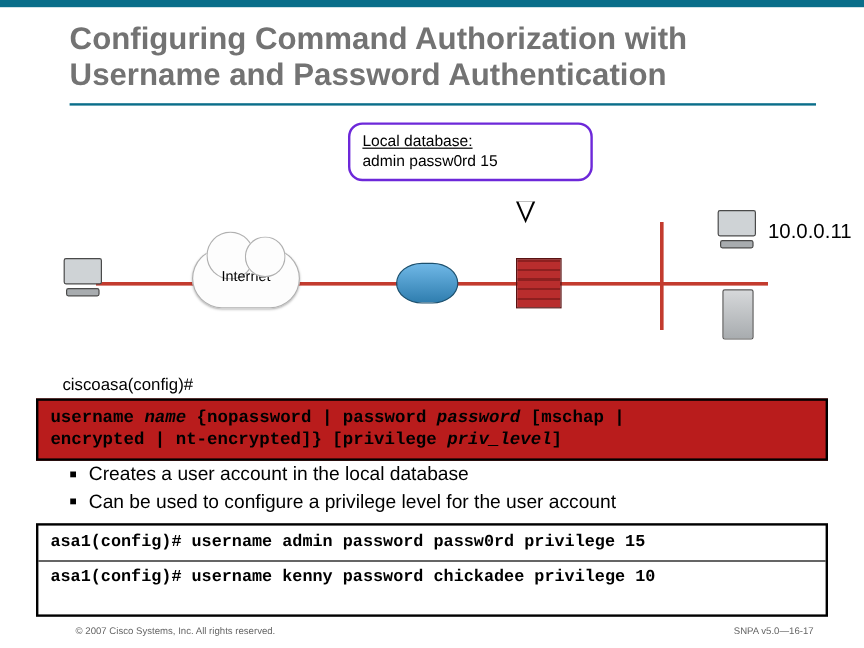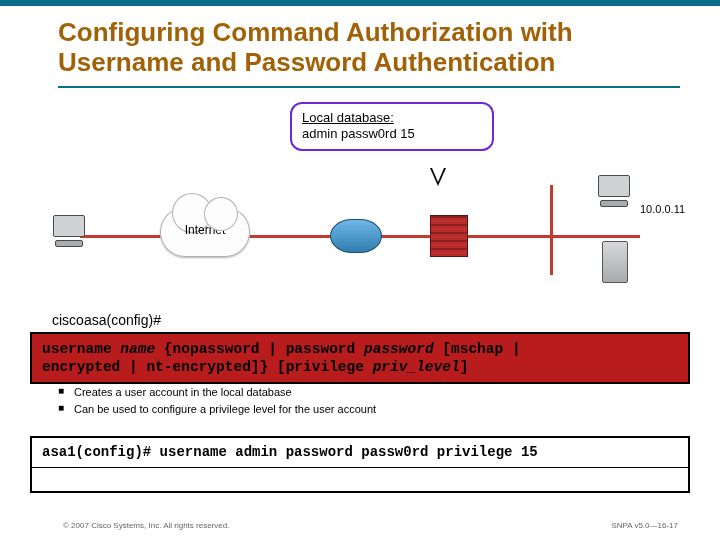--- a/index.html
+++ b/index.html
@@ -18,21 +18,21 @@
     height: 6px;
     background: #0a6e8a;
   }
   .title {
     position: absolute;
     top: 18px;
     left: 58px;
     right: 40px;
     font-size: 26px;
     font-weight: bold;
-    color: #a16207;
+    color: #737373;
     line-height: 1.15;
   }
   .title-underline {
     position: absolute;
     top: 86px;
     left: 58px;
     right: 40px;
     height: 2px;
     background: #0a6e8a;
   }
@@ -140,22 +140,21 @@
     height: 3px;
     background: #c33b2e;
   }
   .vwire {
     position: absolute;
     width: 3px;
     background: #c33b2e;
   }
   .iplabel {
     position: absolute;
-    font-size: 11px;
-    margin-top: 20px;
+    font-size: 17px;
   }
   
   .prompt {
     position: absolute;
     left: 52px;
     top: 312px;
     font-size: 14px;
   }
   .syntax-box {
     position: absolute;
@@ -167,21 +166,21 @@
     font-family: "Courier New", monospace;
     font-size: 14.5px;
     font-weight: bold;
     line-height: 1.25;
   }
   .syntax-box .it { font-style: italic; }
   .bullets {
     position: absolute;
     left: 58px; right: 28px;
     top: 384px;
-    font-size: 11px;
+    font-size: 16px;
     line-height: 1.45;
   }
   .bullets .row::before {
     content: "■";
     font-size: 10px;
     display: inline-block;
     width: 16px;
     vertical-align: 2px;
   }
   .example-box {
@@ -260,16 +259,17 @@
 </div>
 
 <div class="bullets">
   <div class="row">Creates a user account in the local database</div>
   <div class="row">Can be used to configure a privilege level for the user account</div>
 </div>
 
 <div class="example-box">
   <div>asa1(config)# username admin password passw0rd privilege 15</div>
   <div class="sep"></div>
+  <div>asa1(config)# username kenny password chickadee privilege 10</div>
 </div>
 
 <div class="footer-left">© 2007 Cisco Systems, Inc. All rights reserved.</div>
 <div class="footer-right">SNPA v5.0—16-17</div>
 
 </body></html>

